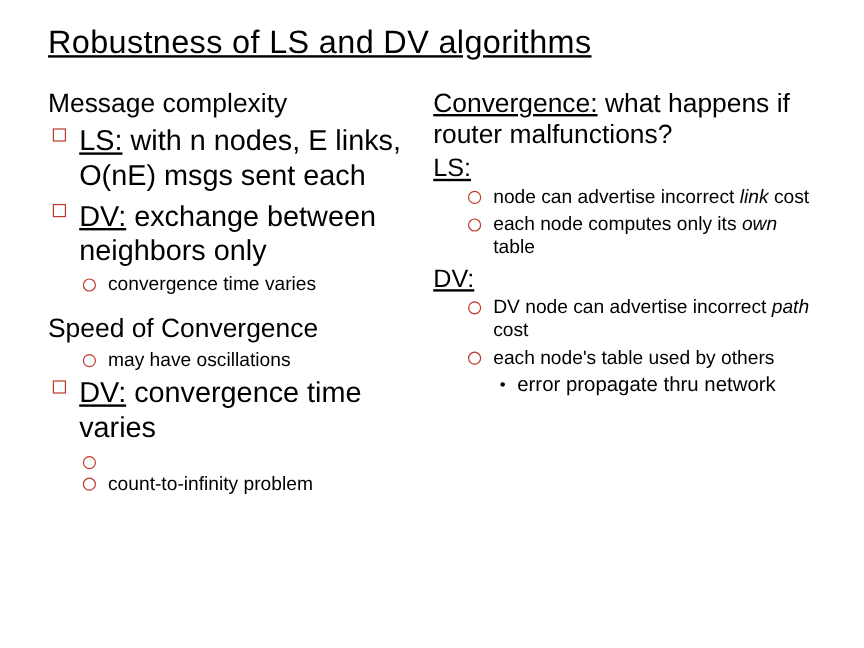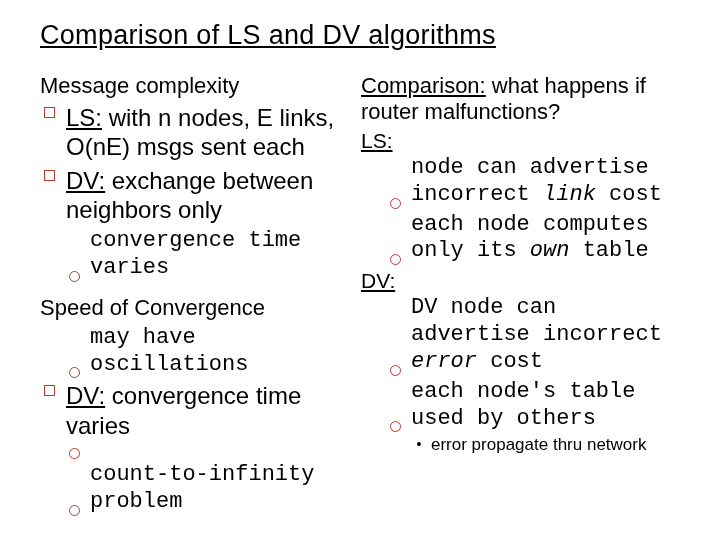--- a/index.html
+++ b/index.html
@@ -54,26 +54,25 @@
   }
   .b1 .mk.sq::before {
     content: "";
     display: block;
     width: 9px; height: 9px;
     border: 1.5px solid #c0392b;
     background: #fff;
   }
   .b2 {
     display: flex;
-    align-items: flex-end;
-    font-size: 22px;
+    align-items: flex-start;
+    font-size: 16px;
     line-height: 1.22;
     margin-left: 26px;
     margin-bottom: 3px;
-    font-family: Liberation Mono, monospace;
   }
   .b2 .mk {
     flex: 0 0 16px;
     display: inline-flex;
     justify-content: center;
     align-items: center;
     margin-right: 8px;
     margin-top: 4px;
   }
   .b2 .mk.ci::before {
@@ -101,21 +100,21 @@
     margin-top: 1px;
   }
   .u { text-decoration: underline; }
   .i { font-style: italic; }
   sup { font-size: 0.65em; vertical-align: super; line-height: 0; }
   .gap { height: 10px; }
 </style>
 </head>
 <body>
 
-<div class="title">Comparison of LS and DV algorithms</div>
+<div class="title">Robustness of LS and DV algorithms</div>
 
 <div class="cols">
 
   <div class="col">
 
     <div class="heading">Message complexity</div>
 
     <div class="bullets">
       <div class="b1">
         <span class="mk sq"></span>
@@ -156,21 +155,21 @@
         <span class="mk ci"></span>
         <span>count-to-infinity problem</span>
       </div>
     </div>
 
   </div>
 
   <div class="col">
 
     <div class="heading">
-      <span class="u">Comparison:</span><span> what happens if router malfunctions?</span>
+      <span class="u">Convergence:</span><span> what happens if router malfunctions?</span>
     </div>
 
     <div class="sub-heading">LS:</div>
     <div class="bullets">
       <div class="b2">
         <span class="mk ci"></span>
         <span>
           <span>node can advertise incorrect </span><span class="i">link</span><span> cost</span>
         </span>
       </div>
@@ -180,21 +179,21 @@
           <span>each node computes only its </span><span class="i">own</span><span> table</span>
         </span>
       </div>
     </div>
 
     <div class="sub-heading">DV:</div>
     <div class="bullets">
       <div class="b2">
         <span class="mk ci"></span>
         <span>
-          <span>DV node can advertise incorrect </span><span class="i">error</span><span> cost</span>
+          <span>DV node can advertise incorrect </span><span class="i">path</span><span> cost</span>
         </span>
       </div>
       <div class="b2">
         <span class="mk ci"></span>
         <span>each node's table used by others</span>
       </div>
       <div class="b3">
         <span class="mk">•</span>
         <span>error propagate thru network</span>
       </div>

